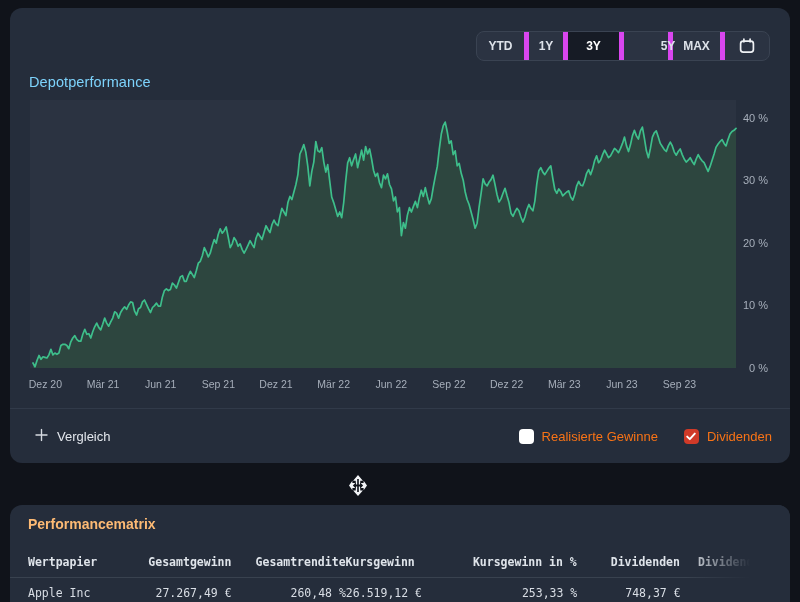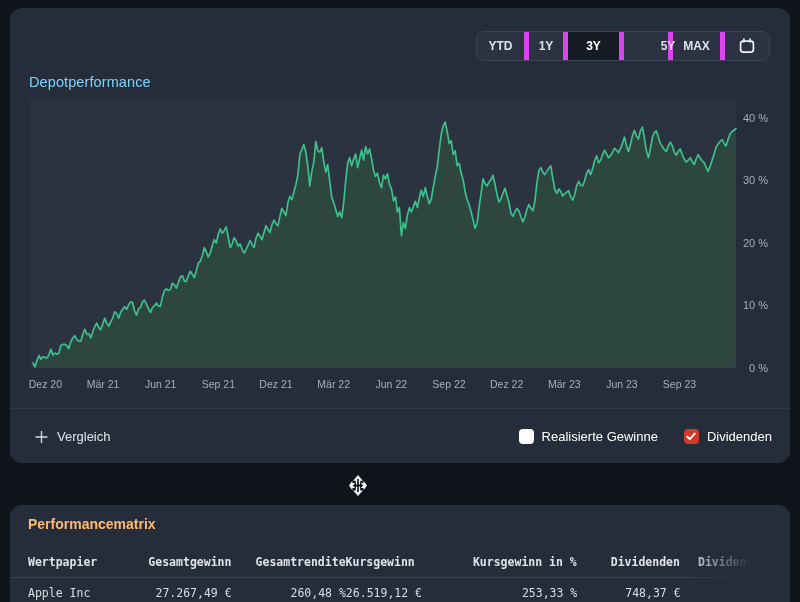--- a/index.html
+++ b/index.html
@@ -23,25 +23,25 @@
   .range-btn.active { background:#161b25; color:#ffffff; }
   .range-btn.cal { width:44px; }
 
   
   .chart-wrap { position:absolute; left:0; top:84px; width:780px; height:302px; }
   .chart-wrap svg { display:block; }
 
   
   .card-divider { position:absolute; left:0; right:0; top:400px; height:1px; background:#313a49; }
   .card-foot { position:absolute; left:0; right:0; top:401px; bottom:0; }
-  .compare-btn { position:absolute; left:25px; top:50%; transform:translateY(-50%); display:flex; align-items:flex-end; gap:9px;
+  .compare-btn { position:absolute; left:25px; top:50%; transform:translateY(-50%); display:flex; align-items:flex-start; gap:9px;
      background:none; border:none; color:#e3e7ed; font-size:13px; font-weight:400; cursor:pointer; font-family:"Liberation Sans", sans-serif; }
   .legend-toggles { position:absolute; right:18px; top:0; bottom:0; display:flex; align-items:center; gap:26px; }
   .toggle { display:flex; align-items:center; gap:8px; cursor:pointer; }
-  .toggle-label { font-size:13px; color:#ffffff; }
+  .toggle-label { font-size:13px; color:#f97316; }
   .cbox { width:15px; height:15px; border-radius:4px; background:#ffffff; display:flex; align-items:center; justify-content:center; }
   .cbox.checked { background:#d03a28; }
 
   
   .mx-title { position:absolute; left:18px; top:11px; font-size:14px; font-weight:700; color:#fdba74; }
   .mx-table { position:absolute; left:0; top:44px; right:0; font-family:"DejaVu Sans Mono", monospace; }
   .mx-row { display:flex; align-items:center; padding-left:18px; height:26px; }
   .mx-row.head { font-weight:700; color:#dfe4ea; font-size:11.5px; }
   .mx-row.data { color:#d9dee5; font-size:11.5px; height:30px; }
   .mx-divider { height:1px; background:#39424f; margin-top:2px; }

